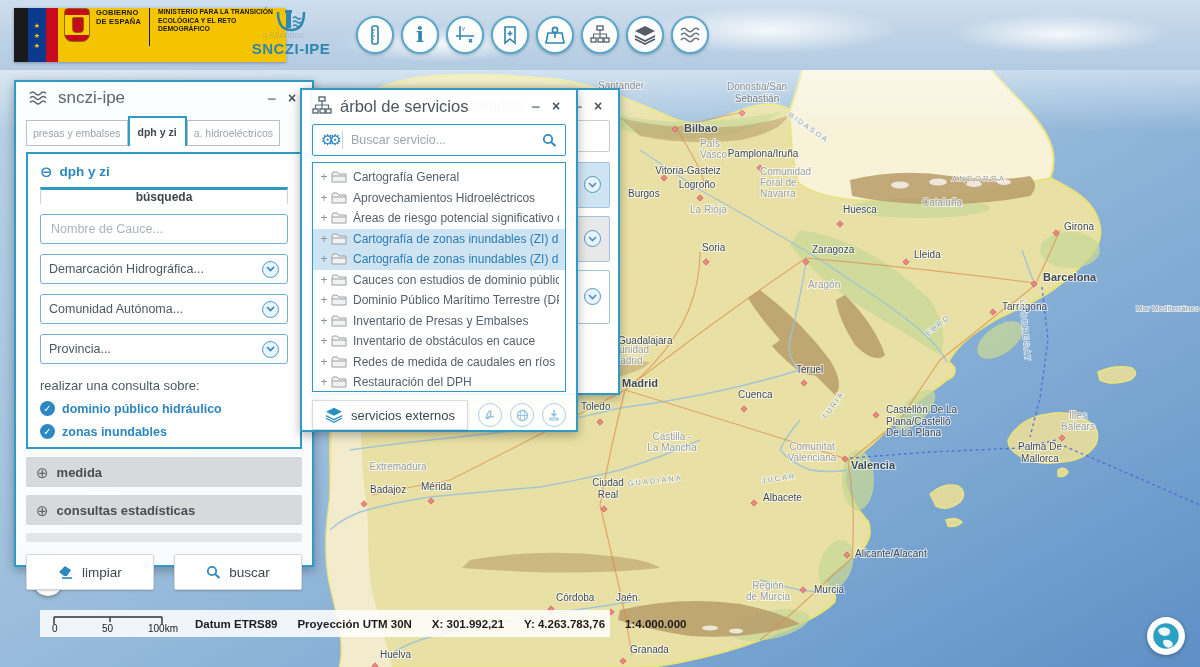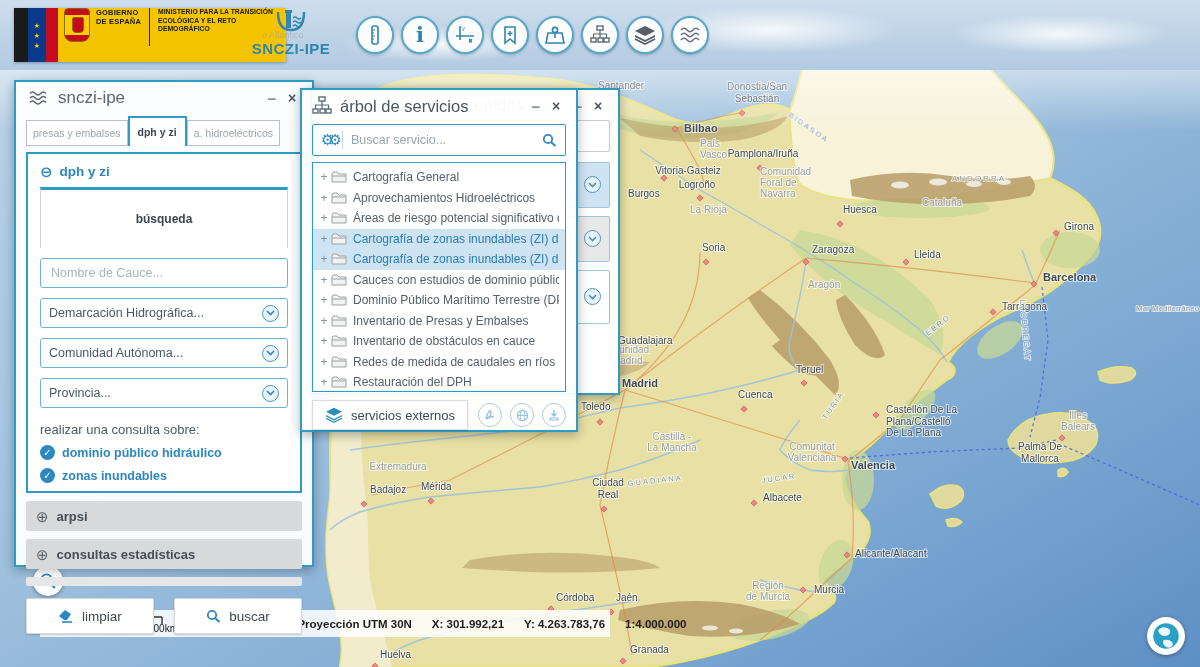--- a/index.html
+++ b/index.html
@@ -40,21 +40,21 @@
 
   
   #snczi{left:14px;top:80px;width:300px;height:487px;z-index:10;}
   .tabs{display:flex;align-items:flex-end;padding:0 10px;margin-top:2px;}
   .tab{border:1px solid #b9bfc4;background:#fff;color:#9aa5ad;font-size:10.5px;padding:6px 6px;white-space:nowrap;cursor:pointer;}
   .tab.active{border:2px solid #2e9bc6;border-bottom:none;color:#3d474f;font-weight:bold;padding:8px 8px;background:#fff;position:relative;z-index:2;}
   .contentbox{margin:6px 10px 0 10px;border:2px solid #2e9bc6;padding:8px 10px;background:#fff;}
   .acc-open{display:flex;align-items:center;gap:7px;color:#2d87c0;font-weight:bold;font-size:13.5px;padding:2px 0 8px 2px;cursor:pointer;}
   .circ{font-size:15px;line-height:15px;}
   .itabs{display:flex;margin:0 2px;}
-  .itab{flex:1;text-align:center;font-size:12px;padding:22px 0;cursor:pointer;}
+  .itab{flex:1;text-align:center;font-size:12px;padding:0 0;cursor:pointer;}
   .itab.active{border-top:3px solid #2e9bc6;border-left:1px solid #cdd3d7;border-right:1px solid #cdd3d7;background:#fff;color:#3d474f;font-weight:bold;}
   .itab.idle{background:#e6e8e9;border:1px solid #c9cdd0;border-top:3px solid #b9bfc4;color:#a3abb1;}
   .field{margin:10px 2px 0 2px;border:1.5px solid #6db3d4;border-radius:3px;height:30px;display:flex;align-items:center;padding:0 8px;background:#fff;cursor:pointer;}
   .field input{border:none;outline:none;width:100%;font-size:12.5px;color:#0369a1;background:transparent;}
   .field input::placeholder{color:#a9b4ba;}
   .field .sel{flex:1;font-size:12.5px;color:#4a5a62;}
   .chev{width:17px;height:17px;border-radius:50%;border:1.5px solid #4a97c6;background:#e8f3fa;display:flex;align-items:center;justify-content:center;}
   .chev svg{display:block;}
   .consulta{font-size:13px;color:#4a5a62;margin:14px 2px 2px 2px;}
   .checkrow{display:flex;align-items:center;gap:7px;margin:8px 2px 0 2px;cursor:pointer;}
@@ -497,21 +497,21 @@
         <span class="checkicon">✓</span>
         <span class="lbl">dominio público hidráulico</span>
       </div>
       <div class="checkrow">
         <span class="checkicon">✓</span>
         <span class="lbl">zonas inundables</span>
       </div>
     </div>
     <div class="accbar">
       <span class="circ">⊕</span>
-      <span class="lbl">arpsi</span>
+      <span class="lbl">medida</span>
     </div>
     <div class="accbar">
       <span class="circ">⊕</span>
       <span class="lbl">consultas estadísticas</span>
     </div>
     <div class="accbar cut"></div>
     <div class="btnrow">
       <div class="wbutton">
         <svg width="16" height="14" viewBox="0 0 16 14">
             <path d="M6,11 L1,7 7,1 13,5 9,11 Z" fill="#2d87c0"></path>

